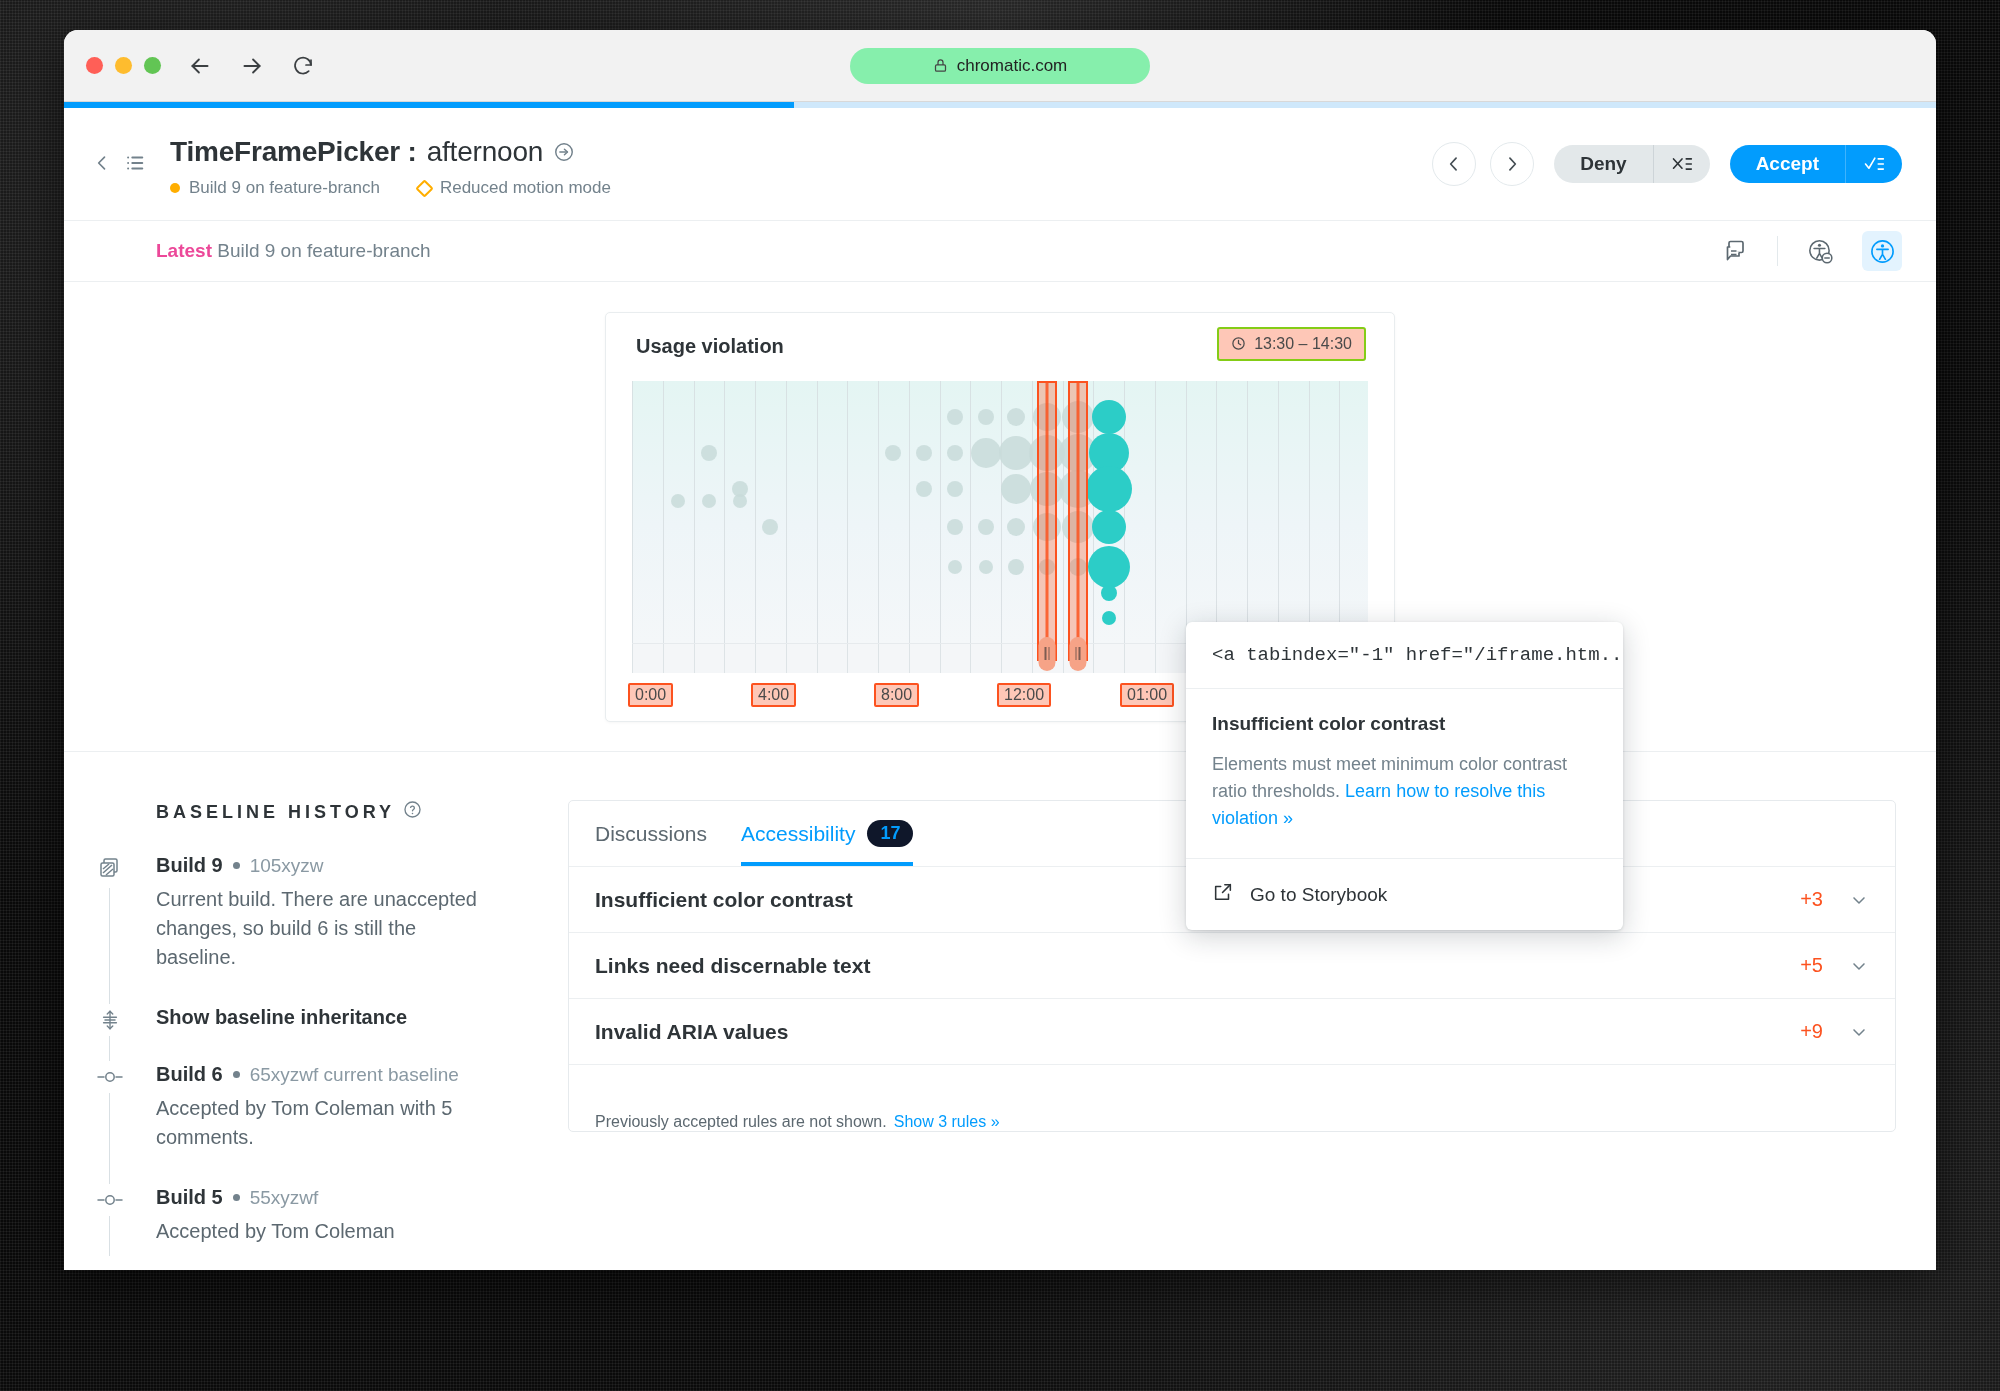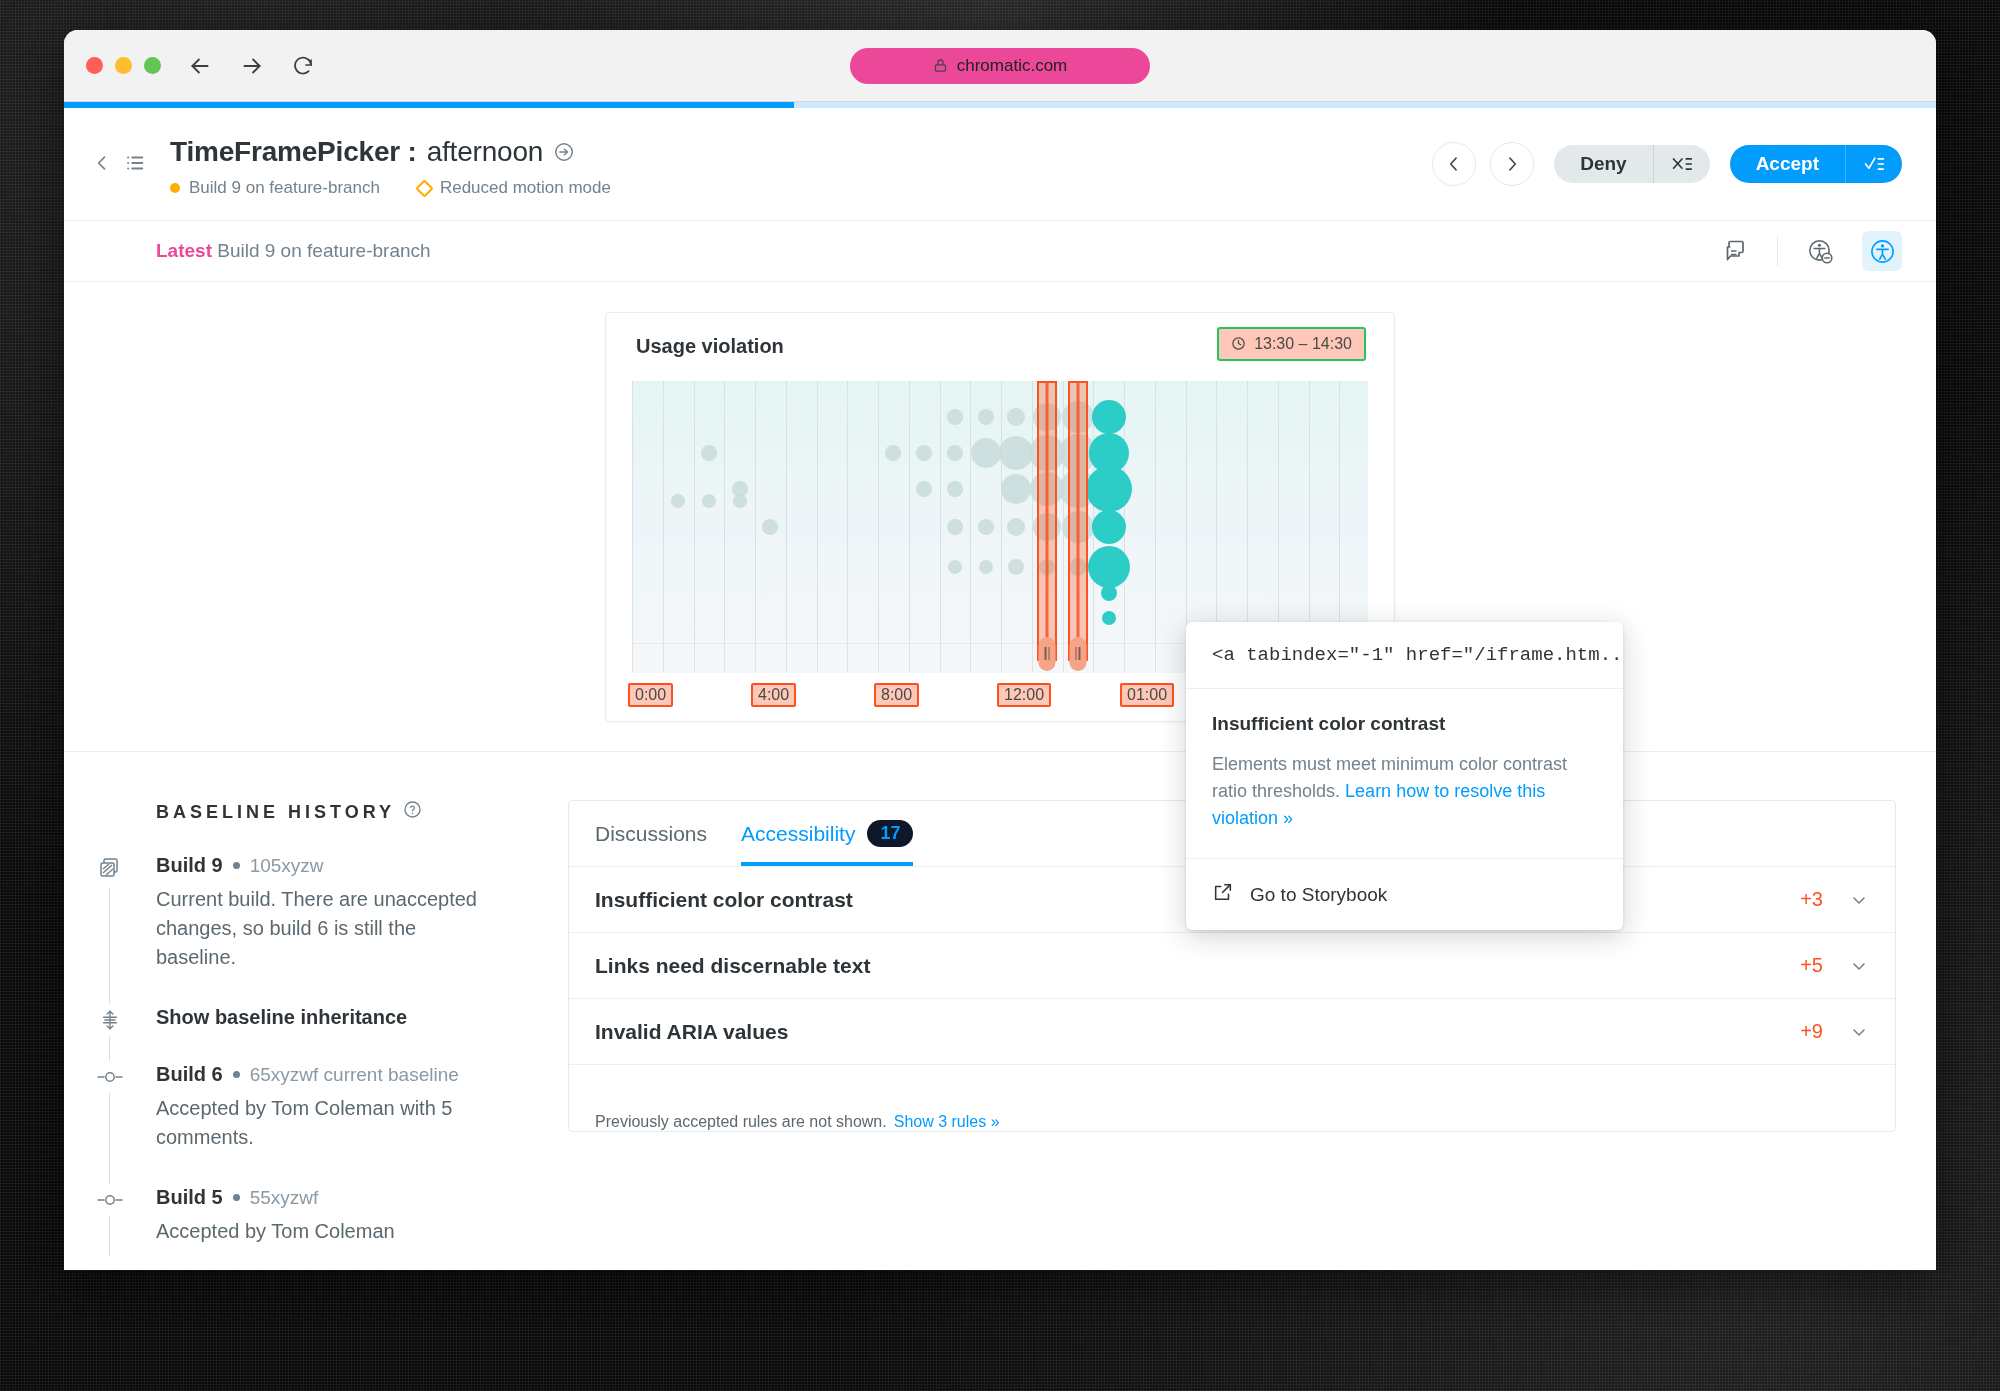--- a/index.html
+++ b/index.html
@@ -65,21 +65,21 @@
 
   .navbtns { display: flex; gap: 26px; align-items: center; color: #3c4043; }
   .navbtns svg { display: block; }
 
   .urlbar {
     position: absolute;
     left: 50%;
     transform: translateX(-50%);
     width: 300px;
     height: 36px;
-    background: #ec4899;
+    background: #86efac;
     border-radius: 18px;
     display: flex;
     align-items: center;
     justify-content: center;
     gap: 9px;
     font-size: 17px;
     color: #222;
   }
   .urlbar .lock { display: flex; }
 
@@ -242,21 +242,21 @@
     position: absolute;
     right: 28px;
     top: 14px;
     display: flex;
     align-items: center;
     gap: 8px;
     padding: 6px 12px;
     font-size: 16px;
     color: #4a4a4a;
     background: rgba(252,82,31,.32);
-    border: 2px solid #22c55e;
+    border: 2px solid #84cc16;
     border-radius: 3px;
     white-space: nowrap;
   }
 
   .plot {
     position: relative;
     margin: 0 26px;
     height: 262px;
     background: linear-gradient(180deg, #e4f5f3 0%, #eef5f8 55%, #f4f7f9 100%);
     overflow: hidden;

